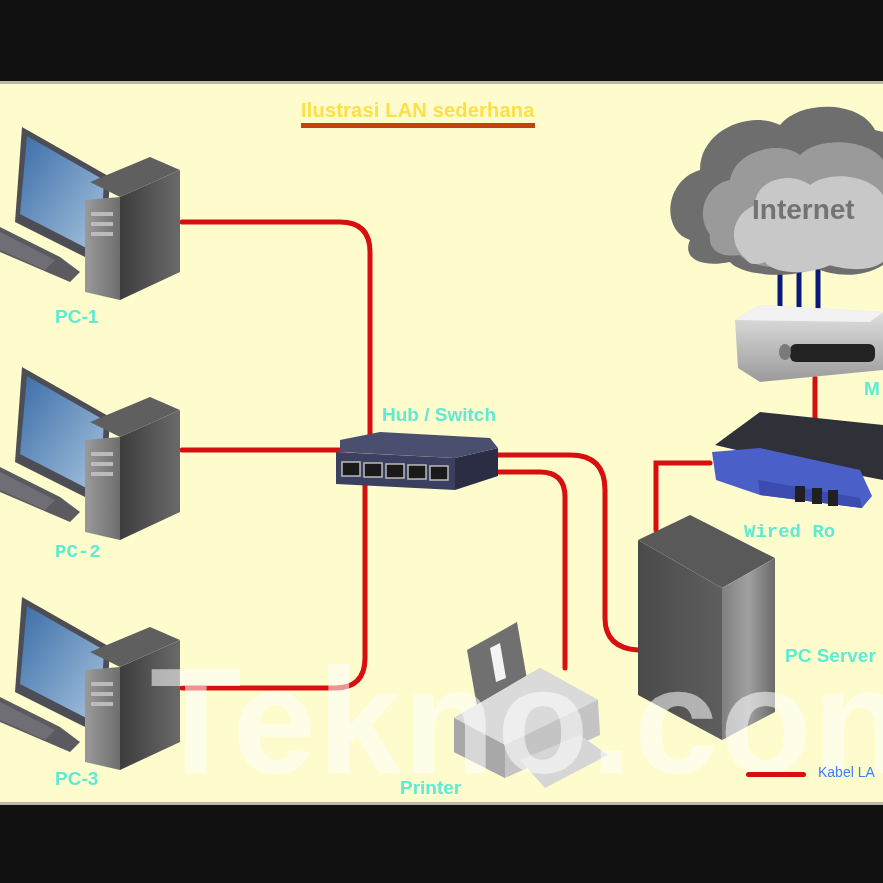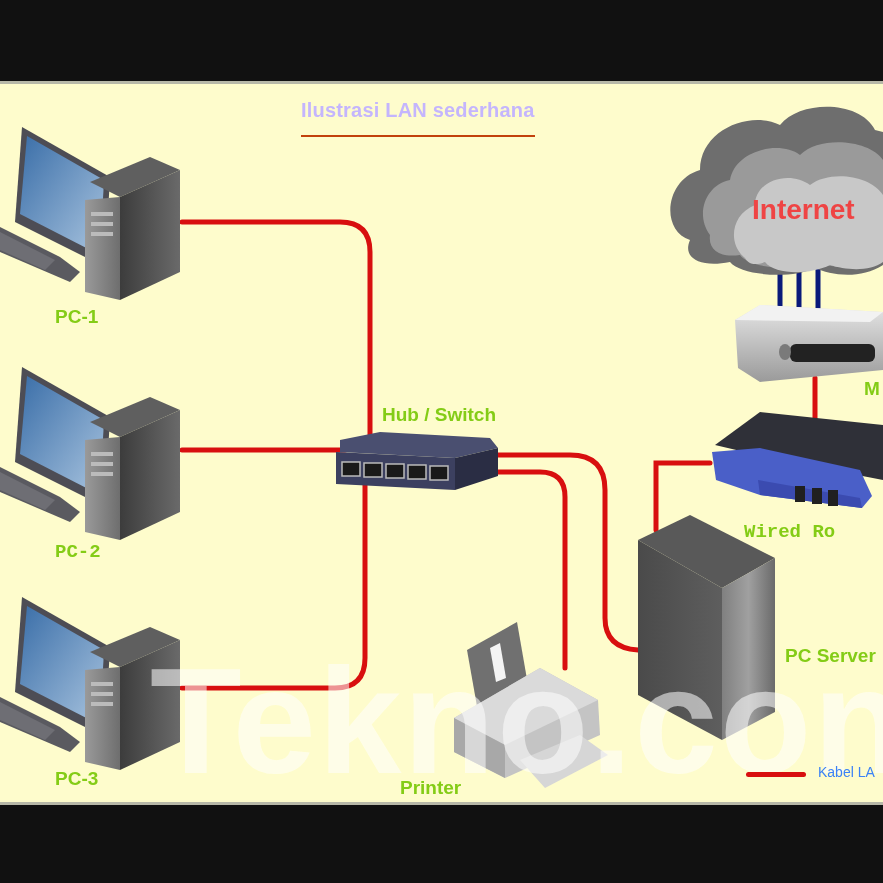--- a/index.html
+++ b/index.html
@@ -1,24 +1,24 @@
 <!DOCTYPE html>
 <html><head>
 <meta charset="utf-8">
 <style>
   html, body { margin:0; padding:0; background:#111111; }
   body { width:883px; height:883px; position:relative; overflow:hidden; font-family:"Liberation Sans", sans-serif; }
   .frame { position:absolute; left:0; top:81px; width:883px; height:724px; background:#fefccc; border-top:3px solid #b7b8a8; border-bottom:3px solid #b7b8a8; box-sizing:border-box; overflow:hidden; }
   svg.diagram { position:absolute; left:0; top:0; }
-  .title { position:absolute; left:301px; top:99px; font-size:20px; font-weight:bold; color:#c4b5fd; border-bottom:2px solid #c2410c; padding-bottom:13px; letter-spacing:0.2px; }
-  .lbl { position:absolute; font-weight:bold; color:#84cc16; font-size:19px; white-space:nowrap; }
+  .title { position:absolute; left:301px; top:99px; font-size:20px; font-weight:bold; color:#fde047; border-bottom:5px solid #c2410c; padding-bottom:1px; letter-spacing:0.2px; }
+  .lbl { position:absolute; font-weight:bold; color:#5eead4; font-size:19px; white-space:nowrap; }
   .watermark { position:absolute; left:150px; top:635px; font-size:150px; font-weight:bold; color:#ffffff; opacity:0.55; letter-spacing:2px; white-space:nowrap; }
   .legend-line { position:absolute; left:746px; top:772px; width:60px; height:5px; background:#d80f0f; border-radius:3px; }
   .legend-text { position:absolute; left:818px; top:764px; font-size:14px; color:#3b82f6; white-space:nowrap; }
-  .cloud-text { position:absolute; left:752px; top:194px; font-size:28px; font-weight:bold; color:#ef4444; }
+  .cloud-text { position:absolute; left:752px; top:194px; font-size:28px; font-weight:bold; color:#737373; }
 </style>
 </head>
 <body>
 
 <div class="frame"></div>
 
 <svg class="diagram" width="883" height="883" viewBox="0 0 883 883">
   <defs>
     <linearGradient id="screenG" x1="0" y1="0" x2="1" y2="1">
       <stop offset="0" stop-color="#3a6ea8"></stop>

